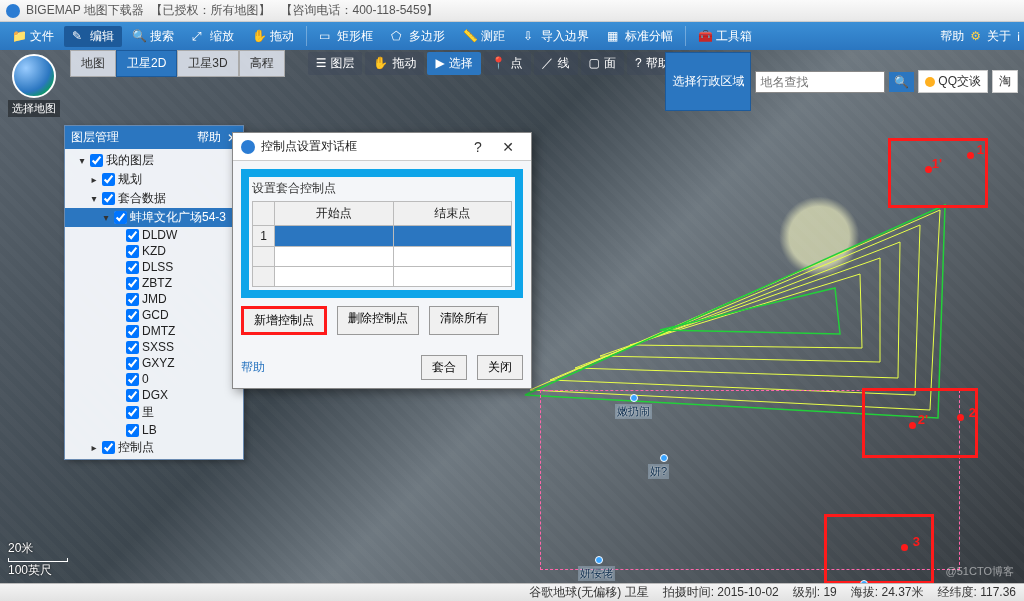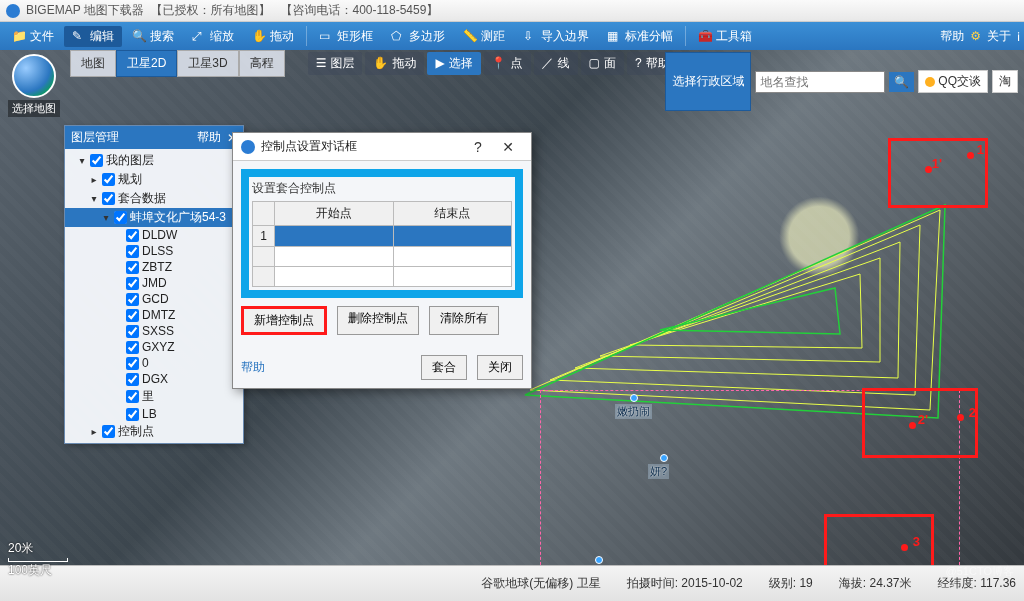--- a/index.html
+++ b/index.html
@@ -98,21 +98,21 @@
 .dlg-btnrow { display:flex; gap:10px; margin:8px 0; }
 .dlg-btn { flex:0 0 auto; padding:3px 10px; background:#f0f0f0; border:1px solid #999; cursor:pointer; }
 .dlg-btn.red { border:3px solid #ff1a1a; }
 .dlg-foot { display:flex; align-items:center; padding: 4px 8px 8px; }
 .dlg-foot .help { color:#2b76c0; cursor:pointer; }
 .dlg-foot .sp { flex:1; }
 
 
 .scale { position:absolute; left:8px; bottom:22px; color:#fff; font-size:11px; text-shadow:0 0 2px #000; z-index:6;}
 .scale .bar { width:60px; height:4px; border:1px solid #fff; border-top:none; margin-top:1px;}
-.statusbar { position:absolute; left:0; right:0; bottom:0; height:36px; background: linear-gradient(#f4f4f4,#e2e2e2); border-top:1px solid #bbb; display:flex; align-items:center; justify-content:flex-end; padding:0 8px; color:#333; gap:26px; font-size:11px;}
+.statusbar { position:absolute; left:0; right:0; bottom:0; height:18px; background: linear-gradient(#f4f4f4,#e2e2e2); border-top:1px solid #bbb; display:flex; align-items:center; justify-content:flex-end; padding:0 8px; color:#333; gap:14px; font-size:11px;}
 .watermark { position:absolute; right:10px; bottom:22px; color:rgba(255,255,255,.5); font-size:11px; z-index:6;margin-top:44px;}
 </style>
 </head>
 <body>
 
 <div class="titlebar">
   <div class="logo"></div>
   <span>BIGEMAP 地图下载器</span>
   <span>&nbsp;&nbsp;</span>
   <span>【已授权：所有地图】</span>
@@ -312,20 +312,25 @@
       </div>
     <div id="leaf-container">
         <div class="tree-row ind4">
           <span class="tw"></span>
           <input type="checkbox" checked="" style="">
           <span class="name">DLDW</span>
         </div>
         <div class="tree-row ind4">
           <span class="tw"></span>
           <input type="checkbox" checked="" style="">
+          <span class="name">KZD</span>
+        </div>
+        <div class="tree-row ind4">
+          <span class="tw"></span>
+          <input type="checkbox" checked="" style="">
           <span class="name">DLSS</span>
         </div>
         <div class="tree-row ind4">
           <span class="tw"></span>
           <input type="checkbox" checked="" style="">
           <span class="name">ZBTZ</span>
         </div>
         <div class="tree-row ind4">
           <span class="tw"></span>
           <input type="checkbox" checked="" style="">

